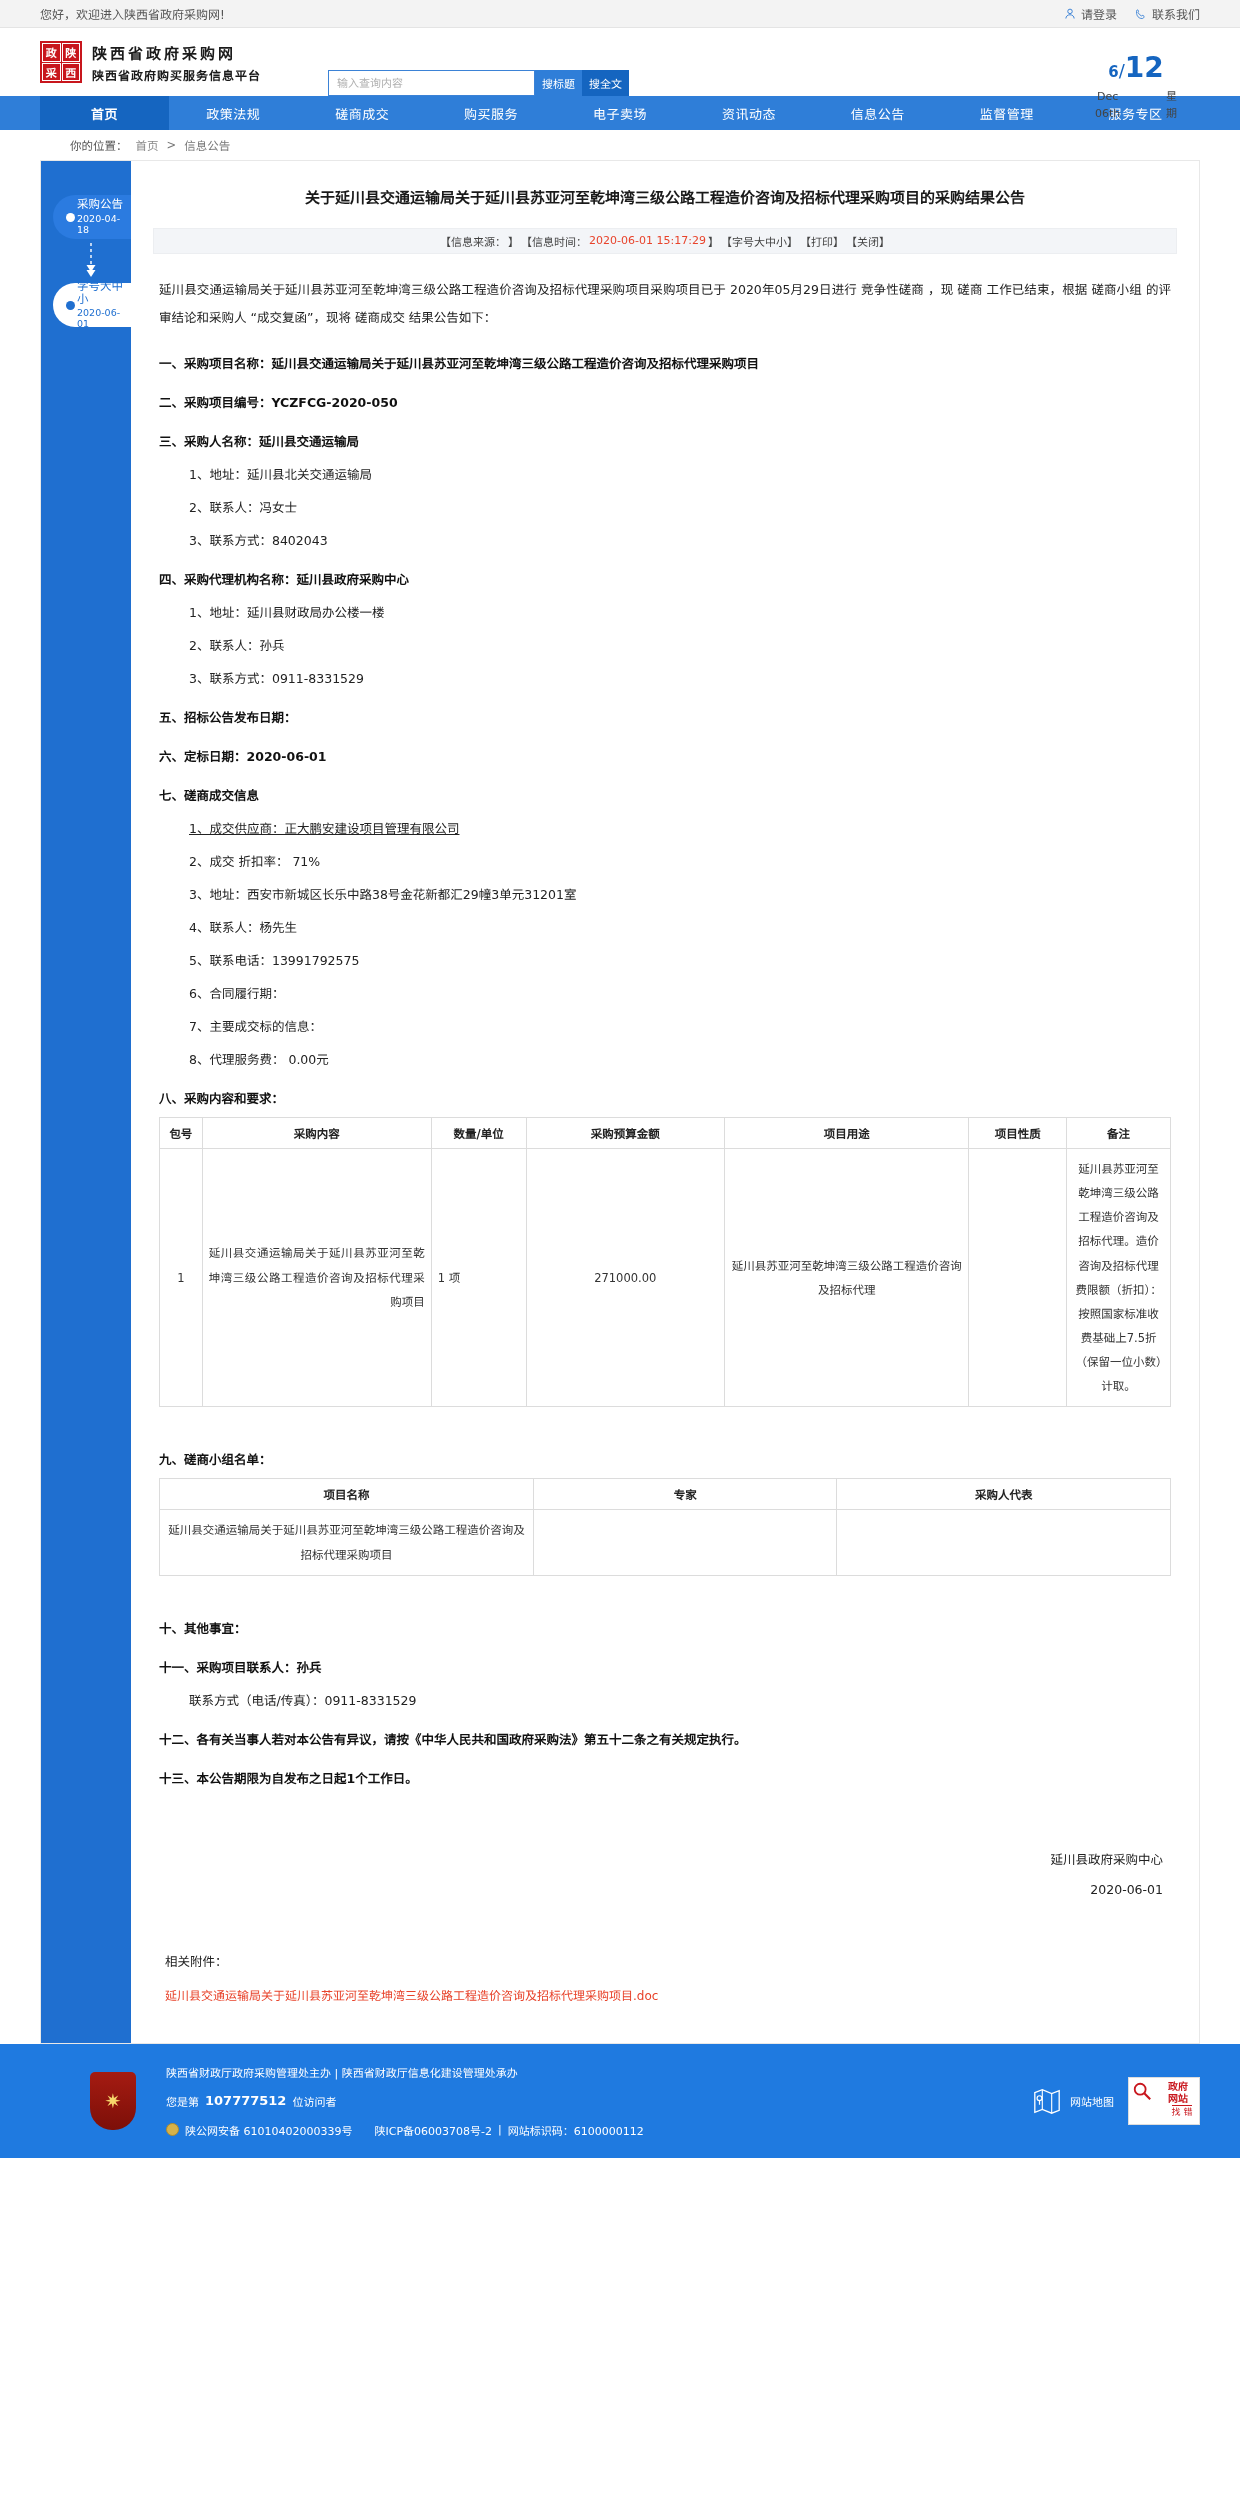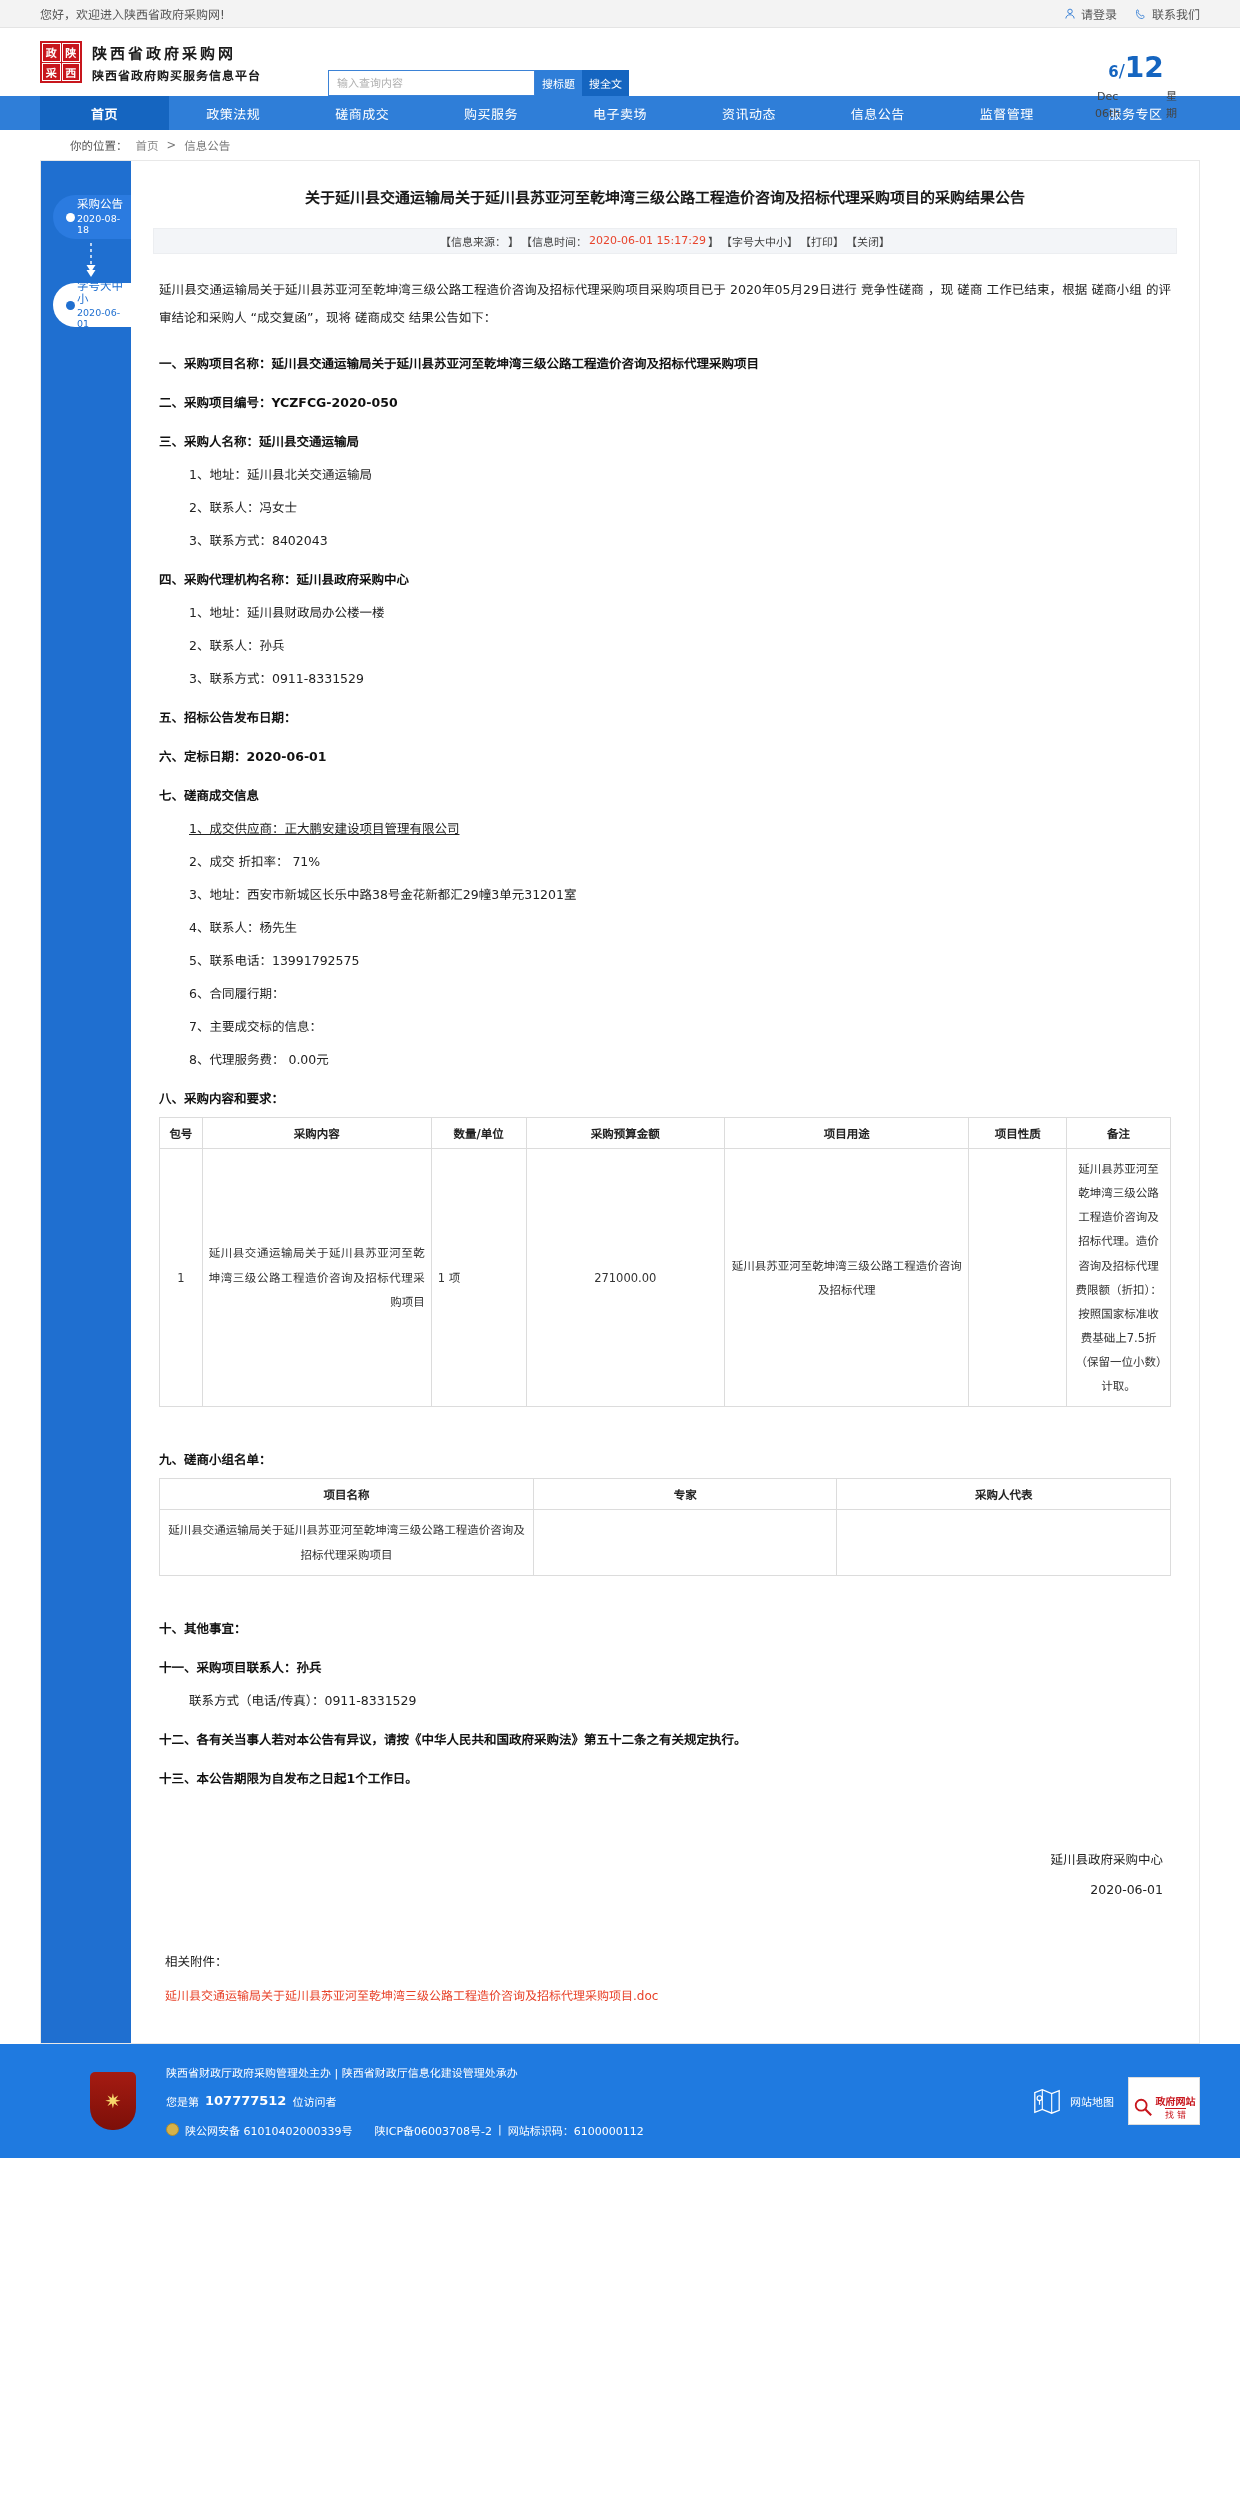--- a/index.html
+++ b/index.html
@@ -238,22 +238,22 @@
     background: #d6b24a; border: 1px solid #b08c2c;
     display: inline-block; flex: none;
   }
   .footer-right {
     margin-left: auto; display: flex; align-items: center; gap: 14px;
   }
   .sitemap-link { display: flex; align-items: center; gap: 8px; font-size: 11px; cursor: pointer; }
   .gov-badge {
     width: 72px; height: 48px; background: #fff;
     border: 1px solid #ddd;
-    display: flex; align-items: flex-end; justify-content: center;
-    gap: 3px; padding: 3px;
+    display: flex; align-items: flex-start; justify-content: center;
+    gap: 16px; padding: 3px;
     cursor: pointer;
     text-decoration: underline;
   }
   .gov-badge .mag { color: #c8161d; font-size: 19px; }
   .gov-badge .gb-txt { display: flex; flex-direction: column; align-items: center; line-height: 1.2; }
   .gov-badge .gb-1 { font-size: 10px; color: #c8161d; font-weight: 700; }
   .gov-badge .gb-2 { font-size: 9px; color: #c8161d; border-top: 1px solid #c8161d; padding-top: 1px; }
 </style>
 </head>
 <body>
@@ -337,21 +337,21 @@
   <span>信息公告</span>
 </div>
 
 <div class="wrap">
 
   <div class="sidebar">
     <div class="side-pill inactive">
       <div class="side-dot"></div>
       <div class="side-txt">
         <div class="side-title">采购公告</div>
-        <div class="side-date">2020-08-18</div>
+        <div class="side-date">2020-04-18</div>
       </div>
     </div>
     <div class="side-arrow">
       <svg width="16" height="40" viewBox="0 0 16 40">
         <line x1="8" y1="2" x2="8" y2="26" stroke="#ffffff" stroke-width="1.4" stroke-dasharray="3,3"></line>
         <path d="M3.5 24 L8 31 L12.5 24 Z" fill="#ffffff"></path>
         <path d="M3.5 29 L8 36 L12.5 29 Z" fill="#ffffff"></path>
       </svg>
     </div>
     <div class="side-pill active">

